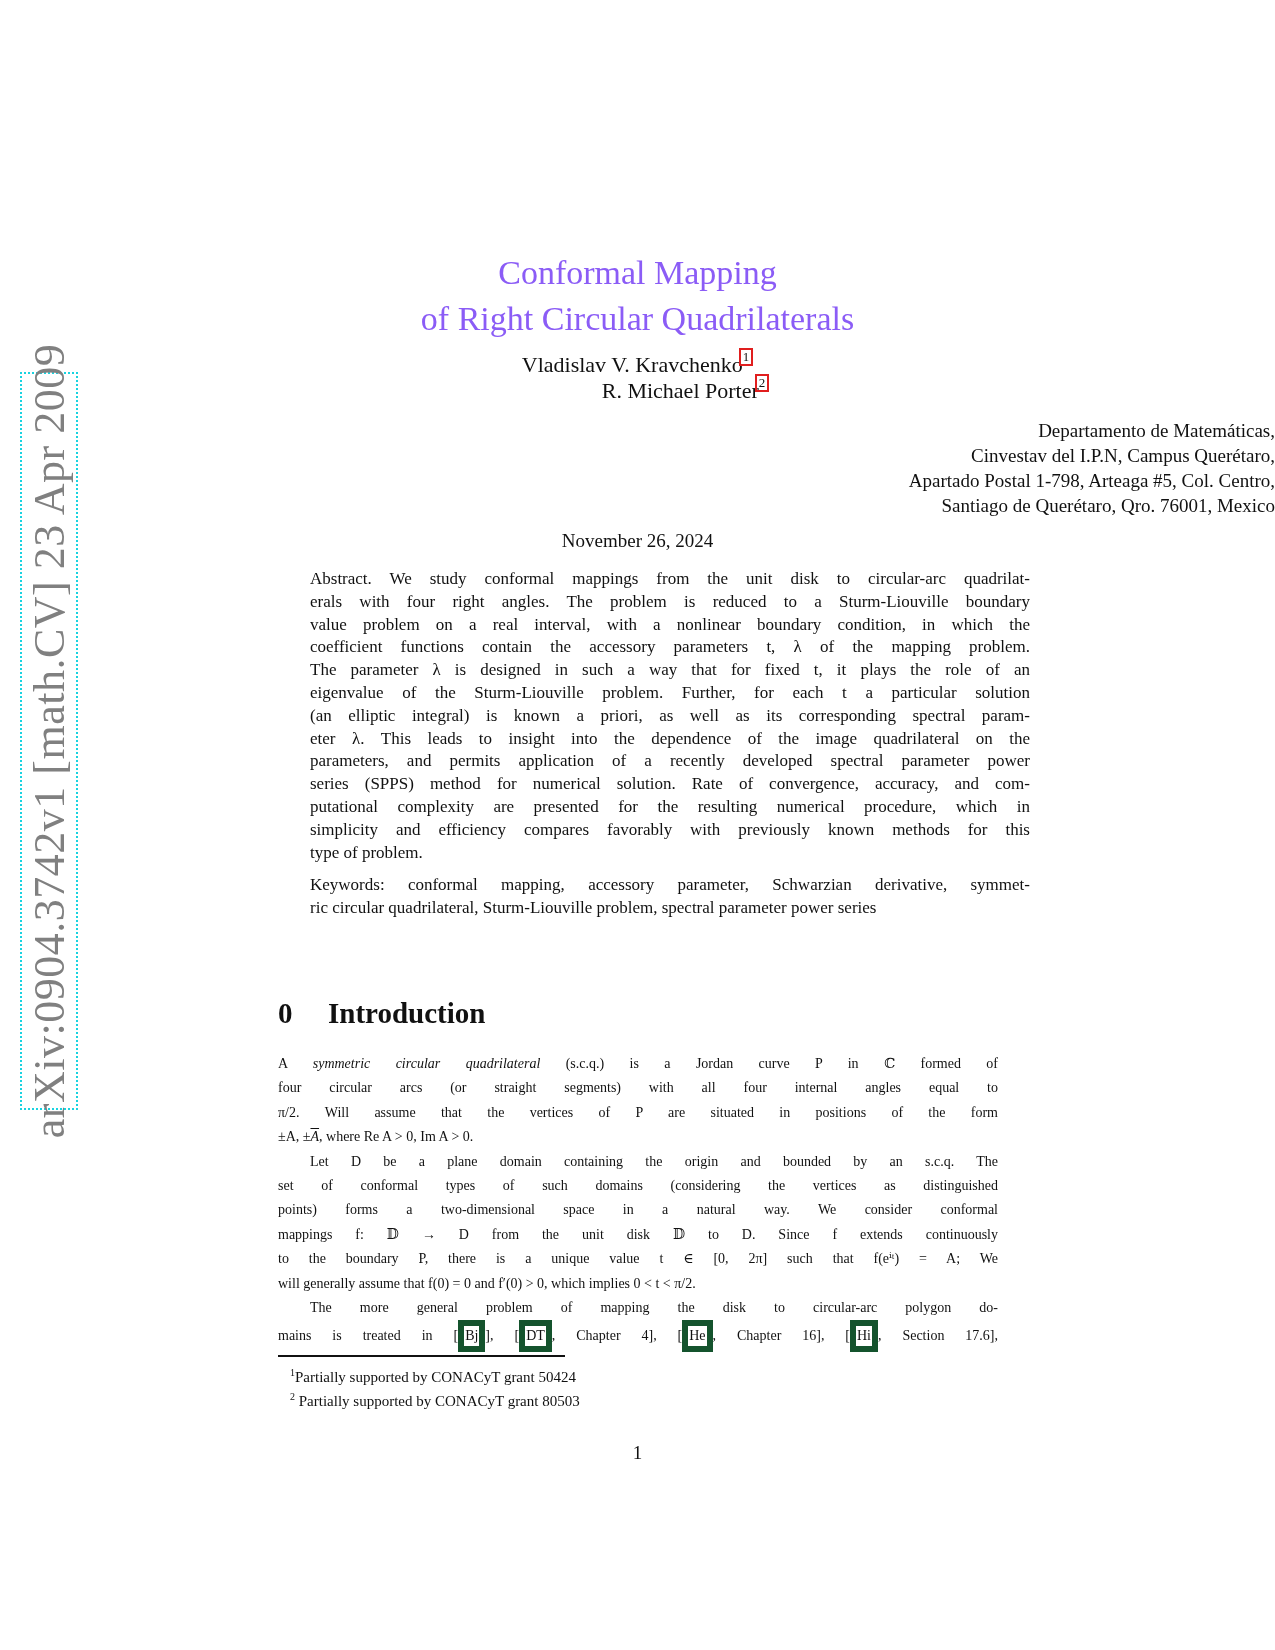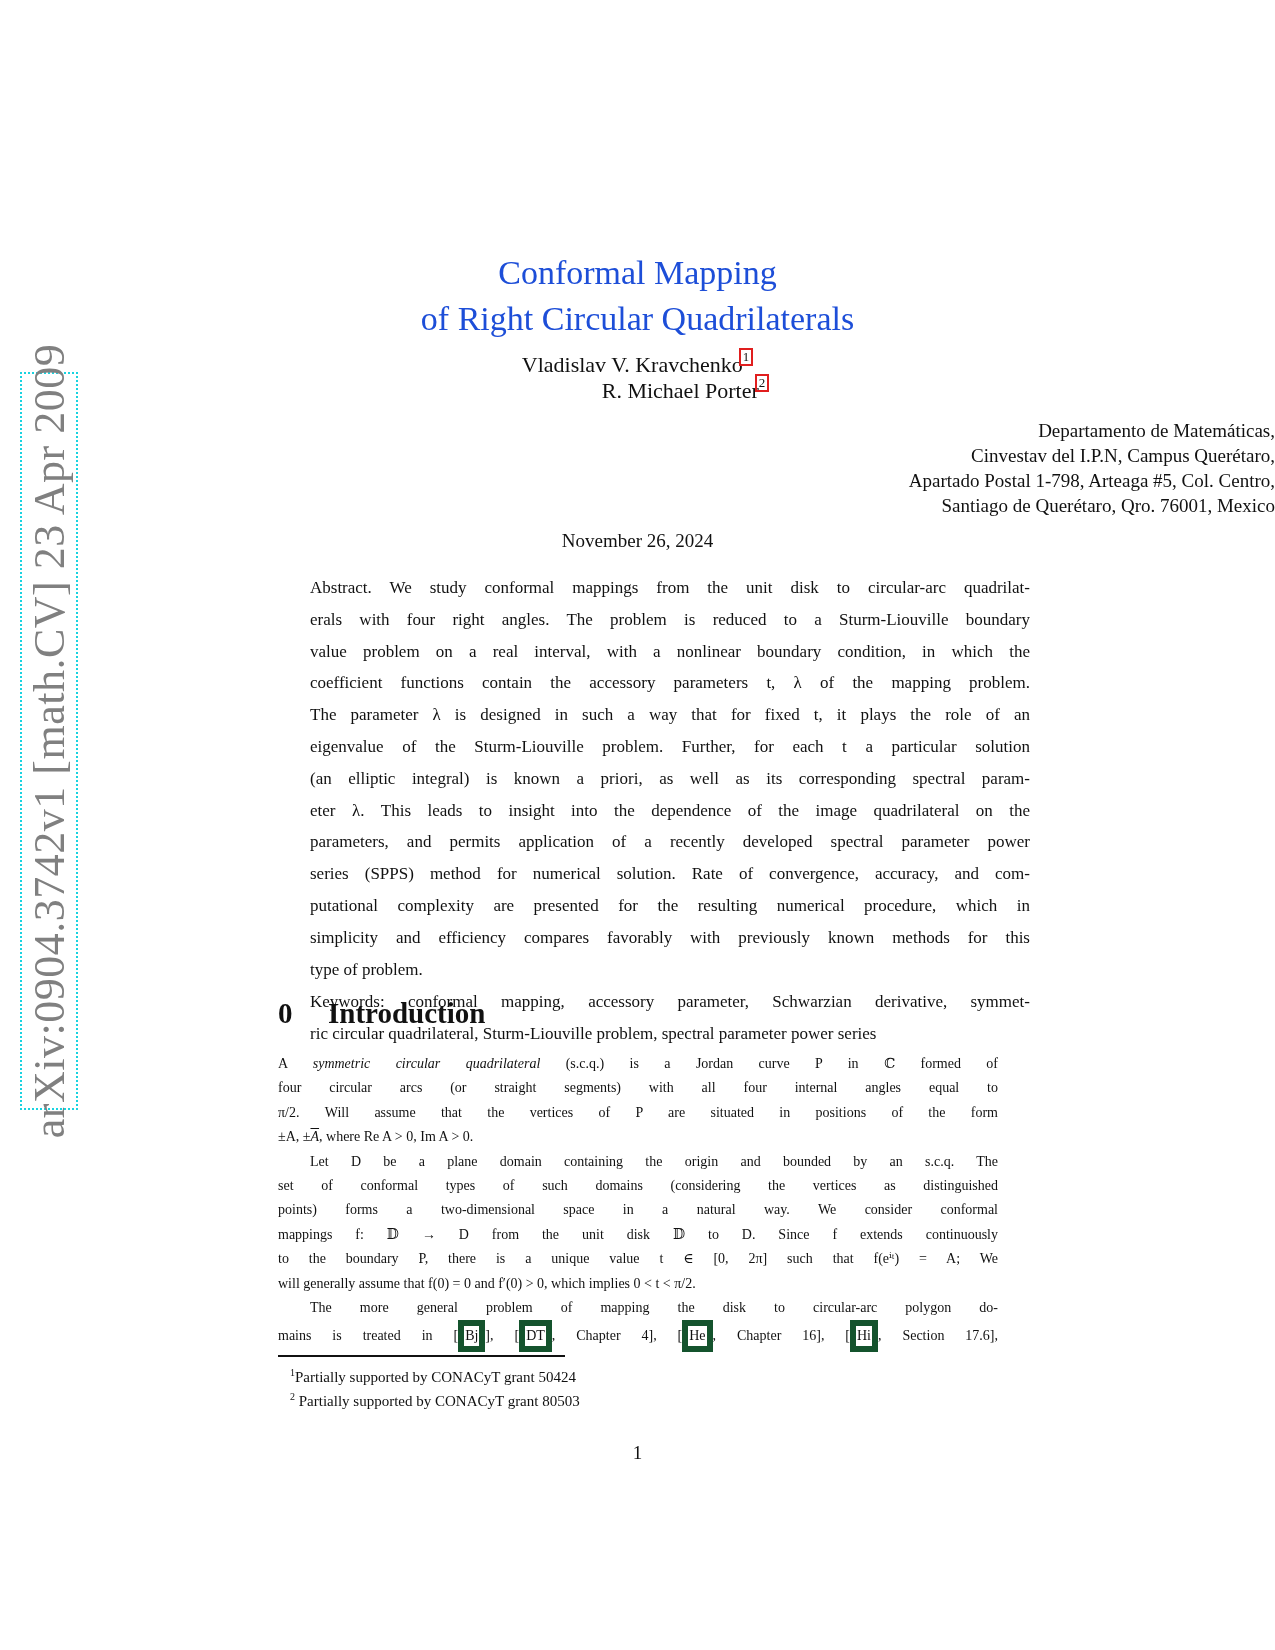--- a/index.html
+++ b/index.html
@@ -8,39 +8,39 @@
   .abs { position: absolute; }
   .center { text-align: center; left: 0; width: 1275px; }
 
   
   .stamp { left: 20px; top: 372px; width: 58px; height: 738px;
            border: 2px dotted #19d3e0; box-sizing: border-box; }
   .stamp-text { position: absolute; left: 50%; top: 50%;
                 transform: translate(-50%, -50%) rotate(-90deg);
                 white-space: nowrap; font-size: 44px; color: #808080; letter-spacing: 0.5px; }
 
-  .title { font-size: 34px; line-height: 46px; color: #1d4ed8; }
+  .title { font-size: 34px; line-height: 46px; color: #8b5cf6; }
   .title-1 { top: 250px; }
   .title-2 { top: 296px; }
 
   .author { font-size: 22px; line-height: 26px; }
   .author-1 { top: 352px; }
   .author-2 { top: 378px; margin-left: 48px; }
   .fnref-box { display: inline-block; border: 2px solid #e01e1e; font-size: 13px; line-height: 14px;
                padding: 0 2px; vertical-align: top; margin-left: -4px; position: relative; top: -4px; }
 
   .affil { font-size: 19px; line-height: 25px; top: 418px; text-align: right; }
   .affil div { white-space: nowrap; }
 
   .date { font-size: 19px; line-height: 24px; top: 529px; }
 
   .abstract { left: 310px; width: 720px; top: 568px; font-size: 17px; line-height: 22.8px;
               text-align: justify; }
   .abstract p { margin: 0 0 10px 0; }
-  .abstract .line { display: block; text-align: justify; text-align-last: justify; margin-top: 9px; }
+  .abstract .line { display: block; text-align: justify; text-align-last: justify; }
   .abstract .line.last { text-align-last: left; }
 
   .section-head { left: 278px; top: 997px; font-size: 29px; font-weight: bold; }
   .section-head .num { display: inline-block; width: 50px; }
 
   .body { left: 278px; width: 720px; top: 1052px; font-size: 14px; line-height: 24.4px; }
   .body .line { display: block; text-align: justify; text-align-last: justify; white-space: nowrap; }
   .body .line.last { text-align-last: left; }
   .body .indent { text-indent: 32px; }
   em, .m { font-style: italic; }

